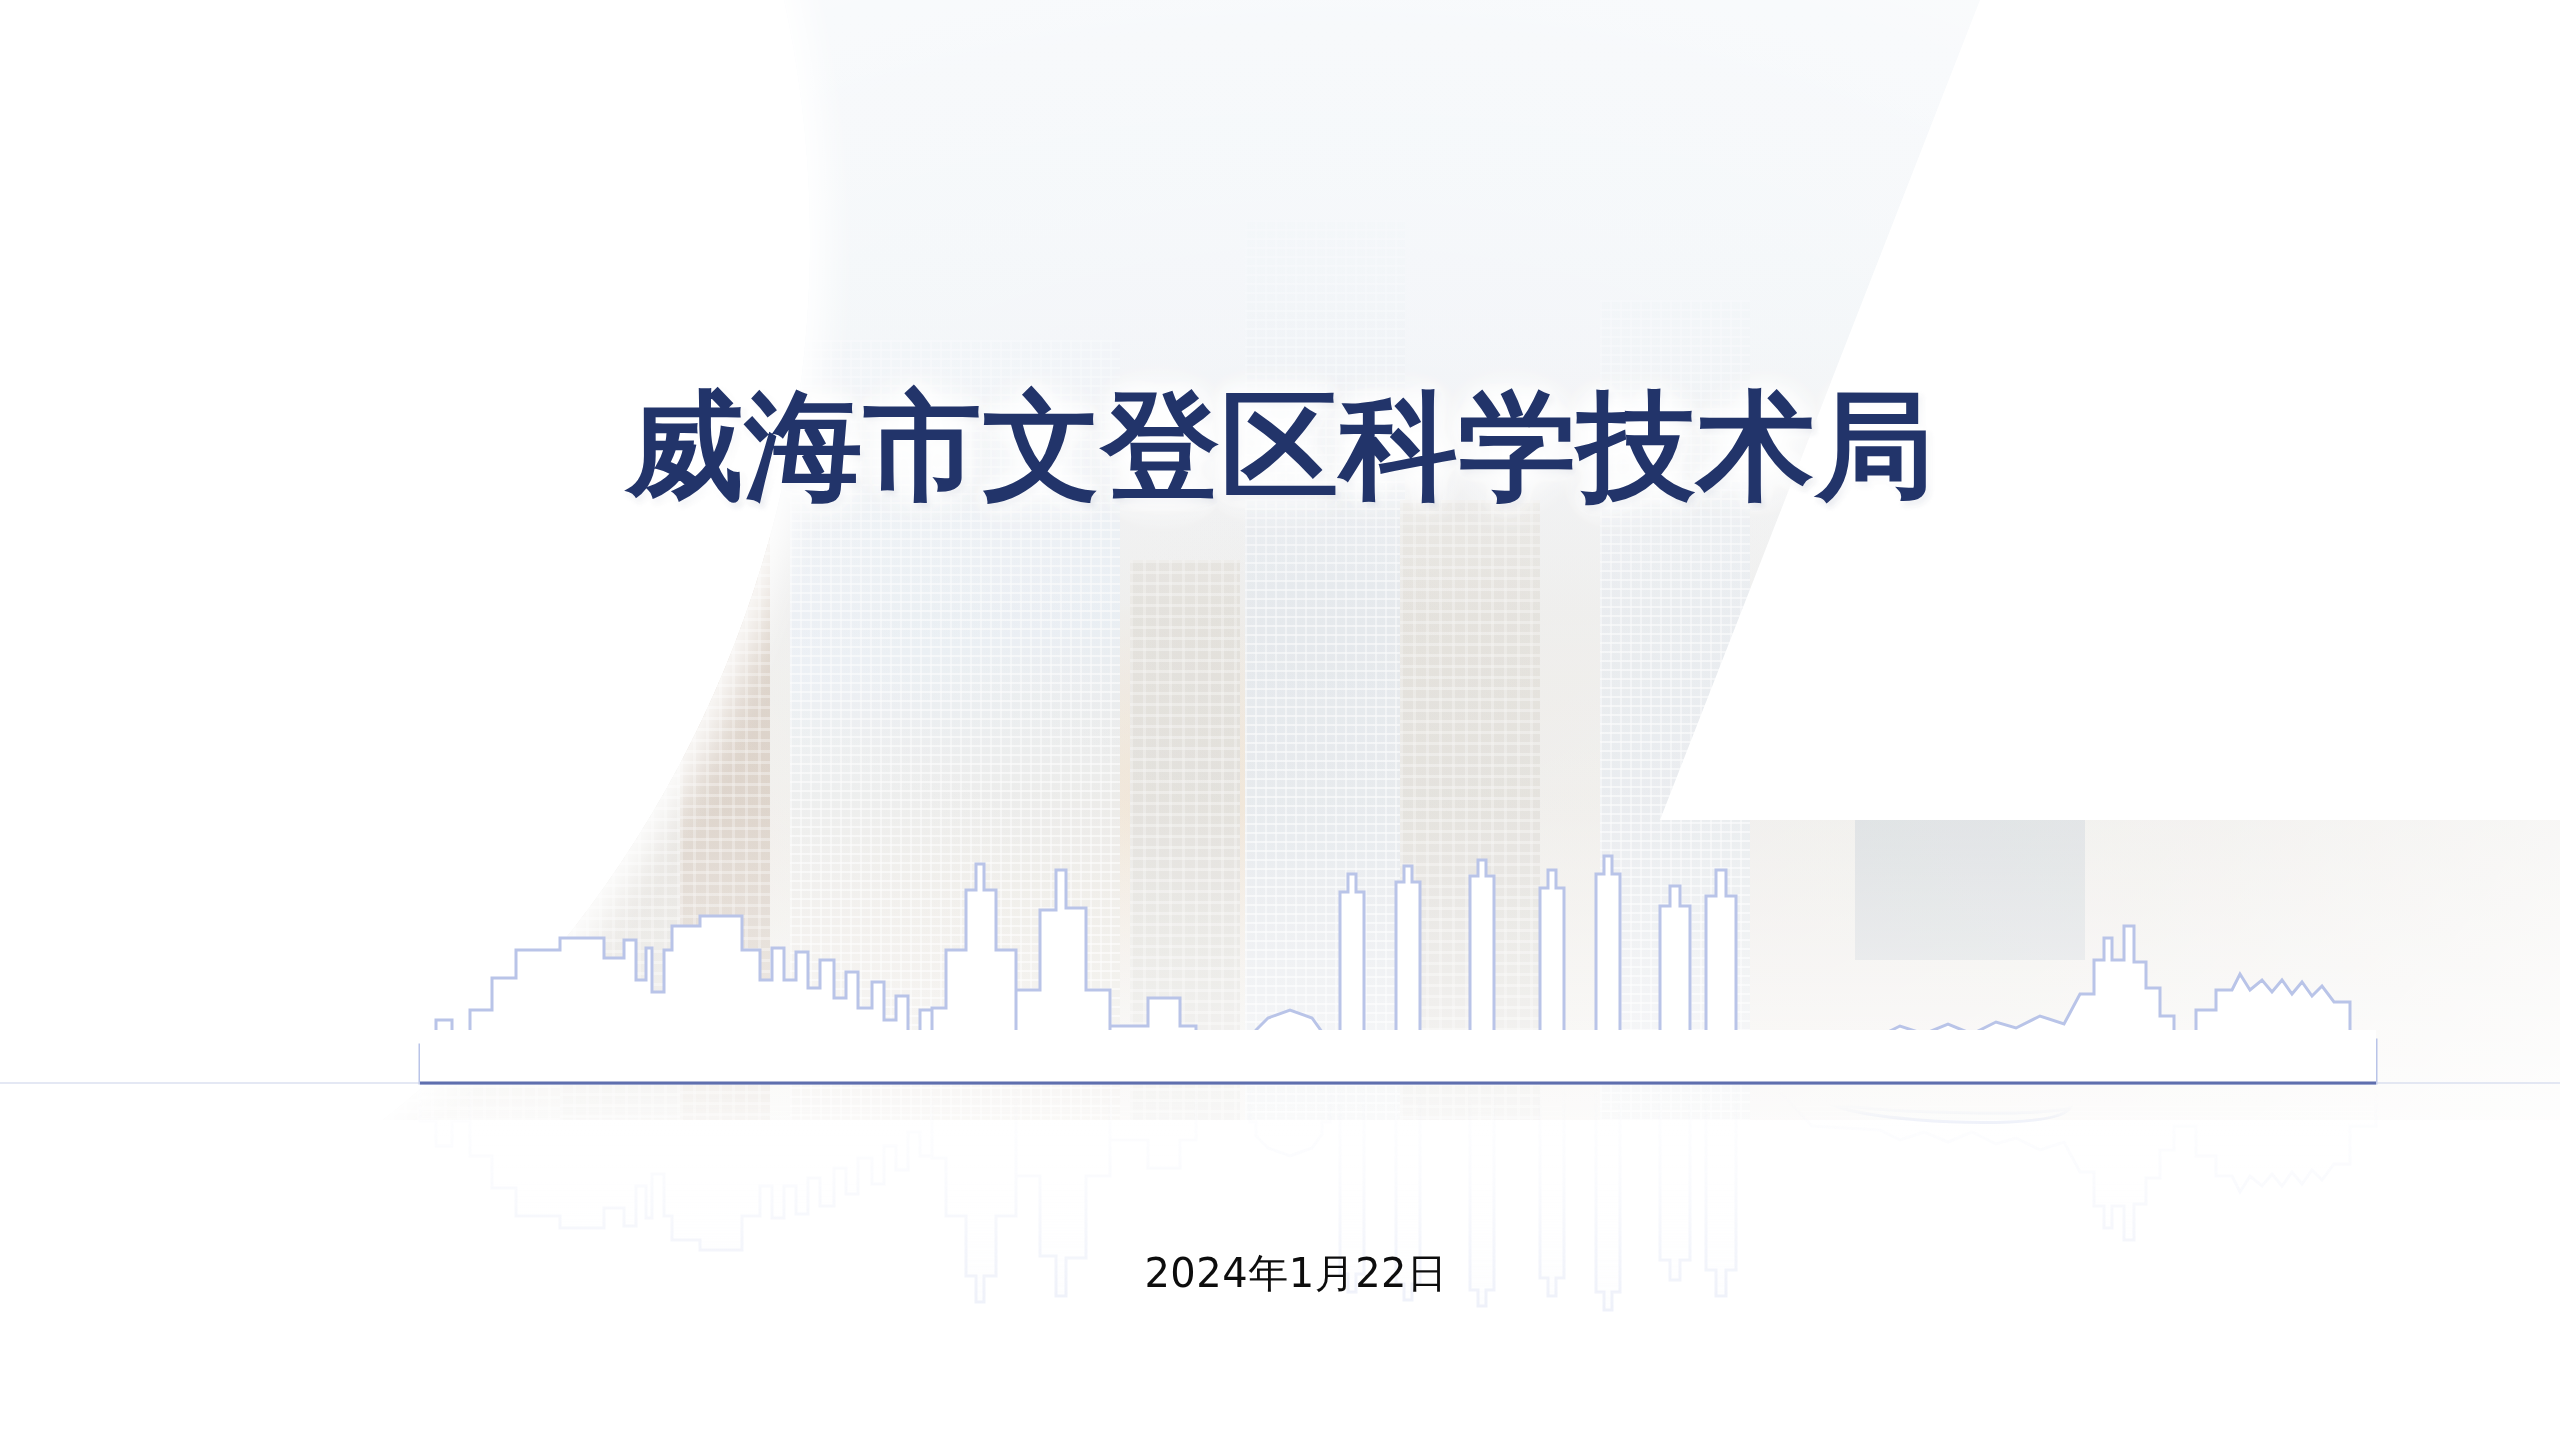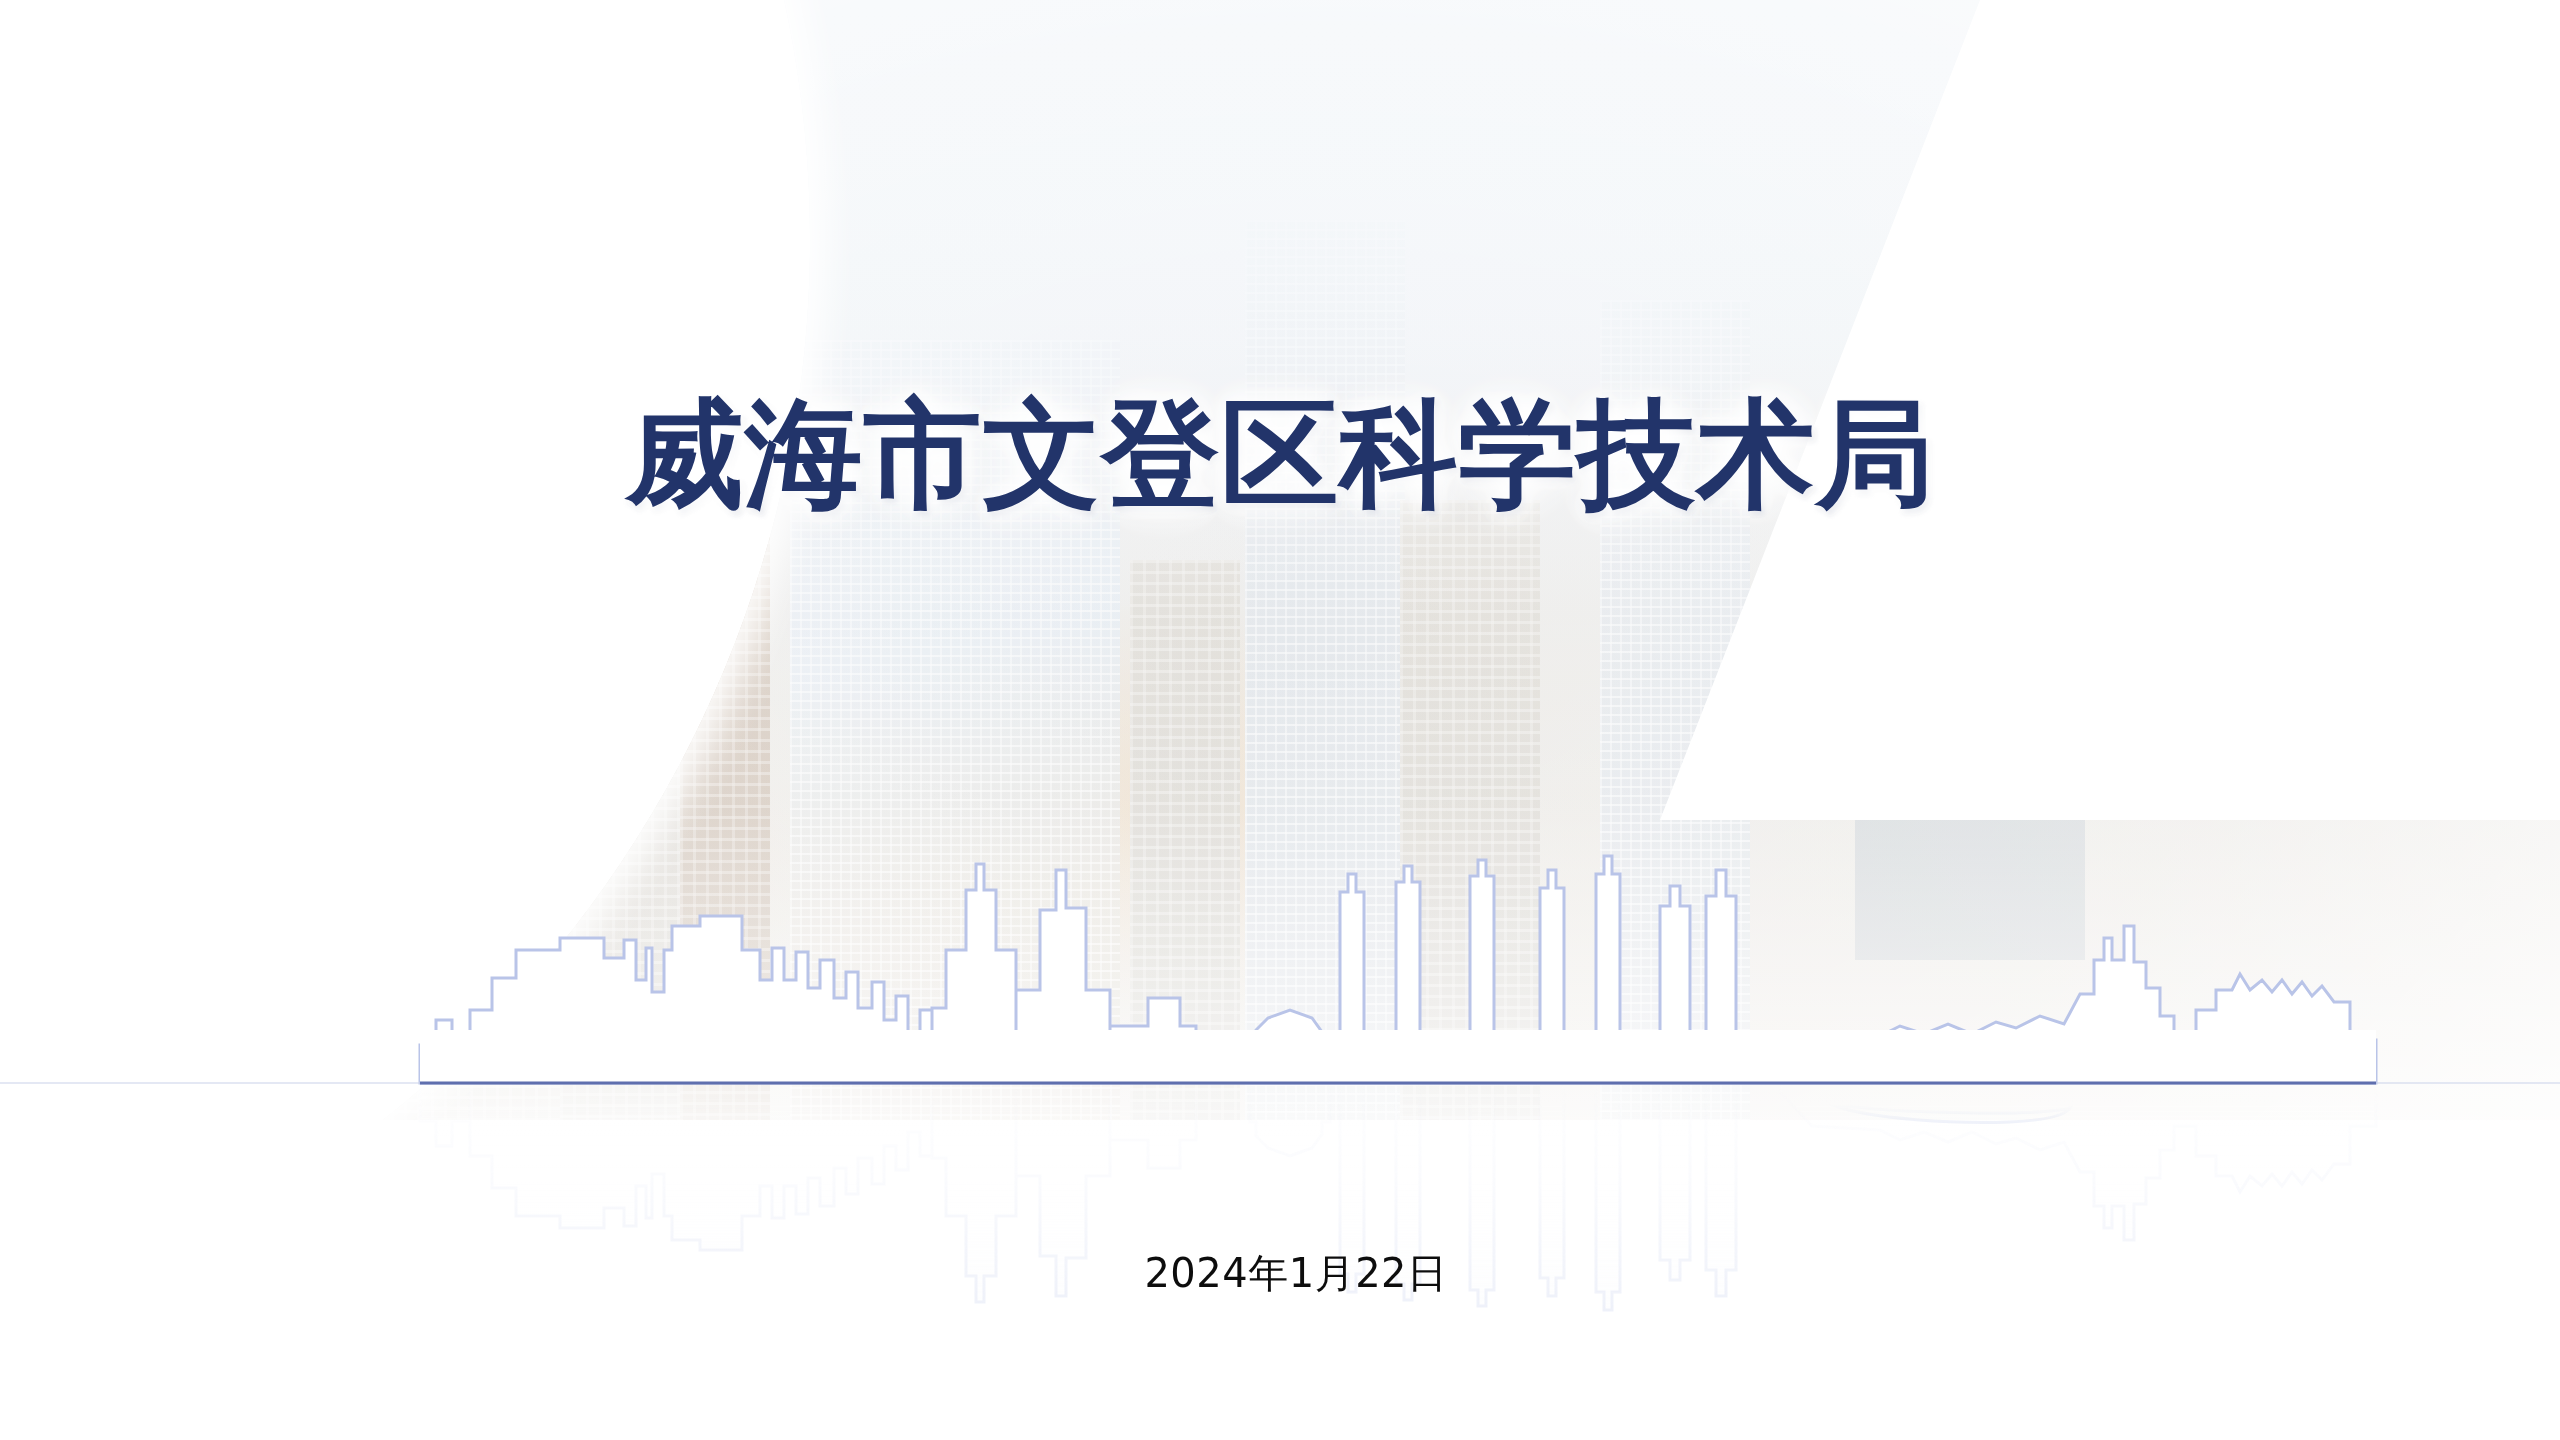--- a/index.html
+++ b/index.html
@@ -64,21 +64,21 @@
   
   .wedge{position:absolute;right:0;top:0;width:900px;height:820px;background:#ffffff;
      -webkit-clip-path:polygon(100% 0, 100% 100%, 0 100%, 320 0);
      clip-path:polygon(100% 0, 100% 100%, 0 100%, 320px 0);}
 
   
   .skyline{position:absolute;left:0;top:830px;width:2560px;height:520px;}
   .skyline svg{display:block;width:2560px;height:520px;}
 
   
-  .title-block{position:absolute;left:0;top:392px;width:2560px;
+  .title-block{position:absolute;left:0;top:384px;width:2560px;
       text-align:center;pointer-events:none;}
   .title-line{font-family:"DejaVu Sans","Liberation Sans",sans-serif;
       font-weight:700;font-size:118px;line-height:124px;
       letter-spacing:1px;color:#22346a;
       text-shadow:
          0 0 22px #ffffff, 0 0 22px #ffffff, 0 0 34px #ffffff,
          0 0 46px rgba(255,255,255,.95), 0 0 60px rgba(255,255,255,.8),
          3px 4px 5px rgba(150,160,185,.45);}
   .title-line.l2,.title-line.l3{font-size:116px;}
 

